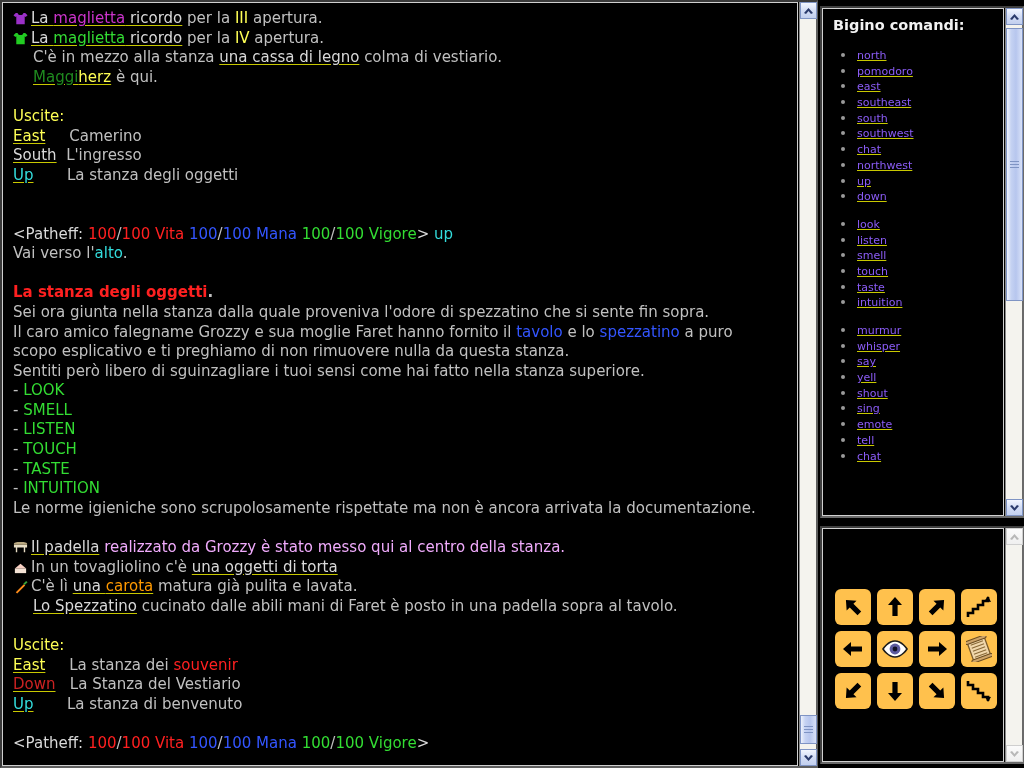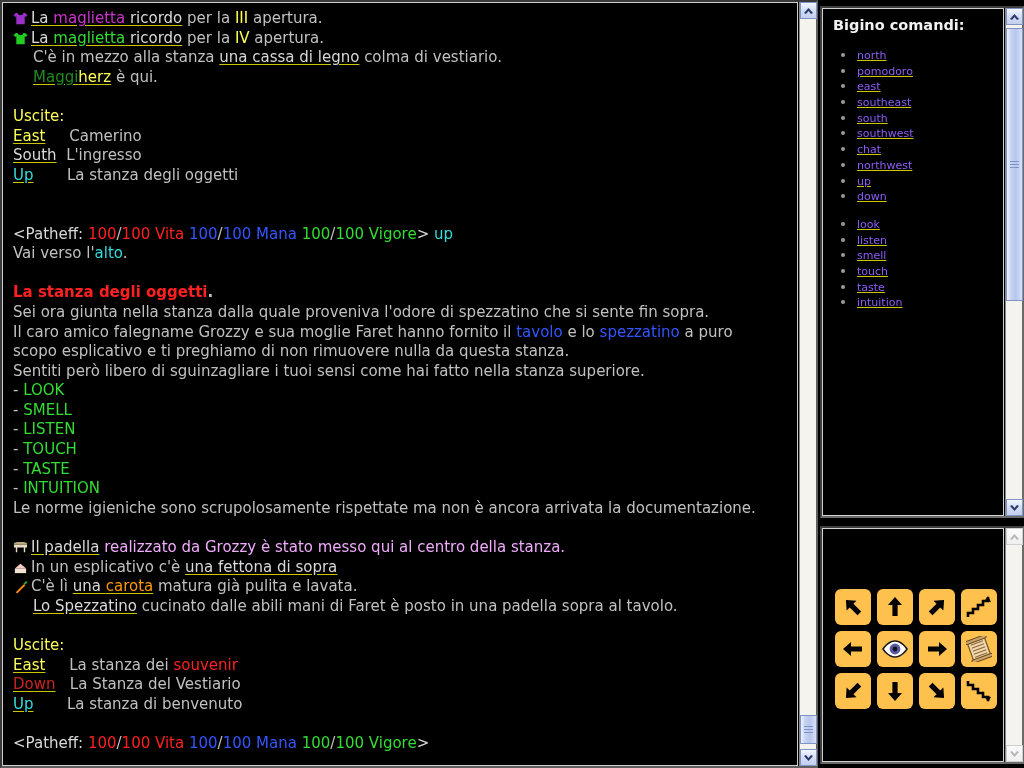--- a/index.html
+++ b/index.html
@@ -181,21 +181,21 @@
       <div class="mud" id="mud-text"><div class="ln"><svg width="15" height="15" viewBox="0 0 16 16" style="vertical-align: -3px; margin-right: 3px;">
               <path d="M5 2 L3 2 L0.5 4.5 L2.5 6.5 L3.5 5.7 L3.5 14 L12.5 14 L12.5 5.7 L13.5 6.5 L15.5 4.5 L13 2 L11 2 C11 3.4 9.7 4.2 8 4.2 C6.3 4.2 5 3.4 5 2 Z" fill="#9b30c8"></path>
             </svg><span style="color: rgb(217, 217, 217); text-decoration: underline rgb(200, 200, 0); text-underline-offset: 2px;">La </span><span style="color: rgb(204, 51, 204); text-decoration: underline rgb(200, 200, 0); text-underline-offset: 2px;">maglietta</span><span style="color: rgb(217, 217, 217); text-decoration: underline rgb(200, 200, 0); text-underline-offset: 2px;"> ricordo</span><span style="color: rgb(192, 192, 192);"> per la </span><span style="color: rgb(255, 255, 85);">III</span><span style="color: rgb(192, 192, 192);"> apertura.</span></div><div class="ln"><svg width="15" height="15" viewBox="0 0 16 16" style="vertical-align: -3px; margin-right: 3px;">
               <path d="M5 2 L3 2 L0.5 4.5 L2.5 6.5 L3.5 5.7 L3.5 14 L12.5 14 L12.5 5.7 L13.5 6.5 L15.5 4.5 L13 2 L11 2 C11 3.4 9.7 4.2 8 4.2 C6.3 4.2 5 3.4 5 2 Z" fill="#22cc22"></path>
             </svg><span style="color: rgb(217, 217, 217); text-decoration: underline rgb(200, 200, 0); text-underline-offset: 2px;">La </span><span style="color: rgb(51, 221, 51); text-decoration: underline rgb(200, 200, 0); text-underline-offset: 2px;">maglietta</span><span style="color: rgb(217, 217, 217); text-decoration: underline rgb(200, 200, 0); text-underline-offset: 2px;"> ricordo</span><span style="color: rgb(192, 192, 192);"> per la </span><span style="color: rgb(255, 255, 85);">IV</span><span style="color: rgb(192, 192, 192);"> apertura.</span></div><div class="ln"><span class="ind"></span><span style="color: rgb(192, 192, 192);">C'è in mezzo alla stanza </span><span style="color: rgb(217, 217, 217); text-decoration: underline rgb(200, 200, 0); text-underline-offset: 2px;">una cassa di legno</span><span style="color: rgb(192, 192, 192);"> colma di vestiario.</span></div><div class="ln"><span class="ind"></span><span style="color: rgb(31, 139, 31); text-decoration: underline rgb(200, 200, 0); text-underline-offset: 2px;">Maggi</span><span style="color: rgb(255, 255, 85); text-decoration: underline rgb(200, 200, 0); text-underline-offset: 2px;">herz</span><span style="color: rgb(192, 192, 192);"> è qui.</span></div><div class="ln blank"></div><div class="ln"><span style="color: rgb(255, 255, 85);">Uscite:</span></div><div class="ln"><span style="color: rgb(255, 255, 85); text-decoration: underline rgb(200, 200, 0); text-underline-offset: 2px;">East</span><span style="color: rgb(192, 192, 192);">     Camerino</span></div><div class="ln"><span style="color: rgb(217, 217, 217); text-decoration: underline rgb(200, 200, 0); text-underline-offset: 2px;">South</span><span style="color: rgb(192, 192, 192);">  L'ingresso</span></div><div class="ln"><span style="color: rgb(51, 221, 221); text-decoration: underline rgb(200, 200, 0); text-underline-offset: 2px;">Up</span><span style="color: rgb(192, 192, 192);">       La stanza degli oggetti</span></div><div class="ln blank"></div><div class="ln blank"></div><div class="ln"><span style="color: rgb(217, 217, 217);">&lt;Patheff: </span><span style="color: rgb(255, 32, 32);">100</span><span style="color: rgb(192, 192, 192);">/</span><span style="color: rgb(255, 32, 32);">100 Vita</span><span style="color: rgb(192, 192, 192);"> </span><span style="color: rgb(51, 85, 255);">100</span><span style="color: rgb(192, 192, 192);">/</span><span style="color: rgb(51, 85, 255);">100 Mana</span><span style="color: rgb(192, 192, 192);"> </span><span style="color: rgb(51, 221, 51);">100</span><span style="color: rgb(192, 192, 192);">/</span><span style="color: rgb(51, 221, 51);">100 Vigore</span><span style="color: rgb(217, 217, 217);">&gt; </span><span style="color: rgb(51, 221, 221);">up</span></div><div class="ln"><span style="color: rgb(192, 192, 192);">Vai verso l'</span><span style="color: rgb(51, 221, 221);">alto</span><span style="color: rgb(192, 192, 192);">.</span></div><div class="ln blank"></div><div class="ln"><span style="color: rgb(255, 32, 32); font-weight: bold;">La stanza degli oggetti</span><span style="color: rgb(192, 192, 192); font-weight: bold;">.</span></div><div class="ln"><span style="color: rgb(192, 192, 192);">Sei ora giunta nella stanza dalla quale proveniva l'odore di spezzatino che si sente fin sopra.</span></div><div class="ln"><span style="color: rgb(192, 192, 192);">Il caro amico falegname Grozzy e sua moglie Faret hanno fornito il </span><span style="color: rgb(51, 85, 255);">tavolo</span><span style="color: rgb(192, 192, 192);"> e lo </span><span style="color: rgb(51, 85, 255);">spezzatino</span><span style="color: rgb(192, 192, 192);"> a puro</span></div><div class="ln"><span style="color: rgb(192, 192, 192);">scopo esplicativo e ti preghiamo di non rimuovere nulla da questa stanza.</span></div><div class="ln"><span style="color: rgb(192, 192, 192);">Sentiti però libero di sguinzagliare i tuoi sensi come hai fatto nella stanza superiore.</span></div><div class="ln"><span style="color: rgb(192, 192, 192);">- </span><span style="color: rgb(51, 221, 51);">LOOK</span></div><div class="ln"><span style="color: rgb(192, 192, 192);">- </span><span style="color: rgb(51, 221, 51);">SMELL</span></div><div class="ln"><span style="color: rgb(192, 192, 192);">- </span><span style="color: rgb(51, 221, 51);">LISTEN</span></div><div class="ln"><span style="color: rgb(192, 192, 192);">- </span><span style="color: rgb(51, 221, 51);">TOUCH</span></div><div class="ln"><span style="color: rgb(192, 192, 192);">- </span><span style="color: rgb(51, 221, 51);">TASTE</span></div><div class="ln"><span style="color: rgb(192, 192, 192);">- </span><span style="color: rgb(51, 221, 51);">INTUITION</span></div><div class="ln"><span style="color: rgb(192, 192, 192);">Le norme igieniche sono scrupolosamente rispettate ma non è ancora arrivata la documentazione.</span></div><div class="ln blank"></div><div class="ln"><svg width="15" height="15" viewBox="0 0 16 16" style="vertical-align: -3px; margin-right: 3px;">
               <path d="M1 5 L15 5 L15 8 L13 8 L13 13 L11.5 13 L11.5 8 L4.5 8 L4.5 13 L3 13 L3 8 L1 8 Z" fill="#e6dcc4"></path>
               <path d="M1 4 C1 2.5 3 2 8 2 C13 2 15 2.5 15 4 L15 5 L1 5 Z" fill="#b9a880"></path>
             </svg><span style="color: rgb(217, 217, 217); text-decoration: underline rgb(200, 200, 0); text-underline-offset: 2px;">Il padella</span><span style="color: #f0abfc;"> realizzato da Grozzy è stato messo qui al centro della stanza.</span></div><div class="ln"><svg width="15" height="15" viewBox="0 0 16 16" style="vertical-align: -3px; margin-right: 3px;">
               <path d="M2 9 L14 9 L14 14 L2 14 Z" fill="#f3e2d4"></path>
               <path d="M2 9 L8 4 L14 9 Z" fill="#f7cfc2"></path>
-            </svg><span style="color: rgb(192, 192, 192);">In un esplicativo c'è </span><span style="color: rgb(217, 217, 217); text-decoration: underline rgb(200, 200, 0); text-underline-offset: 2px;">una fettona di sopra</span></div><div class="ln"><svg width="15" height="15" viewBox="0 0 16 16" style="vertical-align: -3px; margin-right: 3px;">
+            </svg><span style="color: rgb(192, 192, 192);">In un tovagliolino c'è </span><span style="color: rgb(217, 217, 217); text-decoration: underline rgb(200, 200, 0); text-underline-offset: 2px;">una oggetti di torta</span></div><div class="ln"><svg width="15" height="15" viewBox="0 0 16 16" style="vertical-align: -3px; margin-right: 3px;">
               <path d="M3 14 L11.5 5.5 L13 7 L4.5 15.5 Z" fill="#ff8c1a"></path>
               <path d="M11 5 L14 2 L15.5 3.5 L12.5 6.5 Z" fill="#3aa33a"></path>
             </svg><span style="color: rgb(192, 192, 192);">C'è lì </span><span style="color: rgb(217, 217, 217); text-decoration: underline rgb(200, 200, 0); text-underline-offset: 2px;">una </span><span style="color: rgb(255, 153, 0); text-decoration: underline rgb(200, 200, 0); text-underline-offset: 2px;">carota</span><span style="color: rgb(192, 192, 192);"> matura già pulita e lavata.</span></div><div class="ln"><span class="ind"></span><span style="color: rgb(217, 217, 217); text-decoration: underline rgb(200, 200, 0); text-underline-offset: 2px;">Lo Spezzatino</span><span style="color: rgb(192, 192, 192);"> cucinato dalle abili mani di Faret è posto in una padella sopra al tavolo.</span></div><div class="ln blank"></div><div class="ln"><span style="color: rgb(255, 255, 85);">Uscite:</span></div><div class="ln"><span style="color: rgb(255, 255, 85); text-decoration: underline rgb(200, 200, 0); text-underline-offset: 2px;">East</span><span style="color: rgb(192, 192, 192);">     La stanza dei </span><span style="color: rgb(255, 32, 32);">souvenir</span></div><div class="ln"><span style="color: rgb(204, 34, 34); text-decoration: underline rgb(200, 200, 0); text-underline-offset: 2px;">Down</span><span style="color: rgb(192, 192, 192);">   La Stanza del Vestiario</span></div><div class="ln"><span style="color: rgb(51, 221, 221); text-decoration: underline rgb(200, 200, 0); text-underline-offset: 2px;">Up</span><span style="color: rgb(192, 192, 192);">       La stanza di benvenuto</span></div><div class="ln blank"></div><div class="ln"><span style="color: rgb(217, 217, 217);">&lt;Patheff: </span><span style="color: rgb(255, 32, 32);">100</span><span style="color: rgb(192, 192, 192);">/</span><span style="color: rgb(255, 32, 32);">100 Vita</span><span style="color: rgb(192, 192, 192);"> </span><span style="color: rgb(51, 85, 255);">100</span><span style="color: rgb(192, 192, 192);">/</span><span style="color: rgb(51, 85, 255);">100 Mana</span><span style="color: rgb(192, 192, 192);"> </span><span style="color: rgb(51, 221, 51);">100</span><span style="color: rgb(192, 192, 192);">/</span><span style="color: rgb(51, 221, 51);">100 Vigore</span><span style="color: rgb(217, 217, 217);">&gt;</span></div></div>
     </div>
 
     <div class="sb">
       <div class="sb-btn top">
         <svg width="9" height="6" viewBox="0 0 9 6">
           <path d="M4.5 0 L9 5 L7 6 L4.5 3 L2 6 L0 5 Z" fill="#2a3a6b"></path>
         </svg>
@@ -235,20 +235,31 @@
                 <li><a>down</a></li>
               </ul>
               <ul class="cmd-list">
                 <li><a>look</a></li>
                 <li><a>listen</a></li>
                 <li><a>smell</a></li>
                 <li><a>touch</a></li>
                 <li><a>taste</a></li>
                 <li><a>intuition</a></li>
               </ul>
+              <ul class="cmd-list">
+                <li><a>murmur</a></li>
+                <li><a>whisper</a></li>
+                <li><a>say</a></li>
+                <li><a>yell</a></li>
+                <li><a>shout</a></li>
+                <li><a>sing</a></li>
+                <li><a>emote</a></li>
+                <li><a>tell</a></li>
+                <li><a>chat</a></li>
+              </ul>
             </div>
         </div>
       </div>
       <div class="sb">
         <div class="sb-btn top">
           <svg width="9" height="6" viewBox="0 0 9 6">
             <path d="M4.5 0 L9 5 L7 6 L4.5 3 L2 6 L0 5 Z" fill="#2a3a6b"></path>
           </svg>
         </div>
         <div class="sb-thumb" style="top:20px;height:273px">

